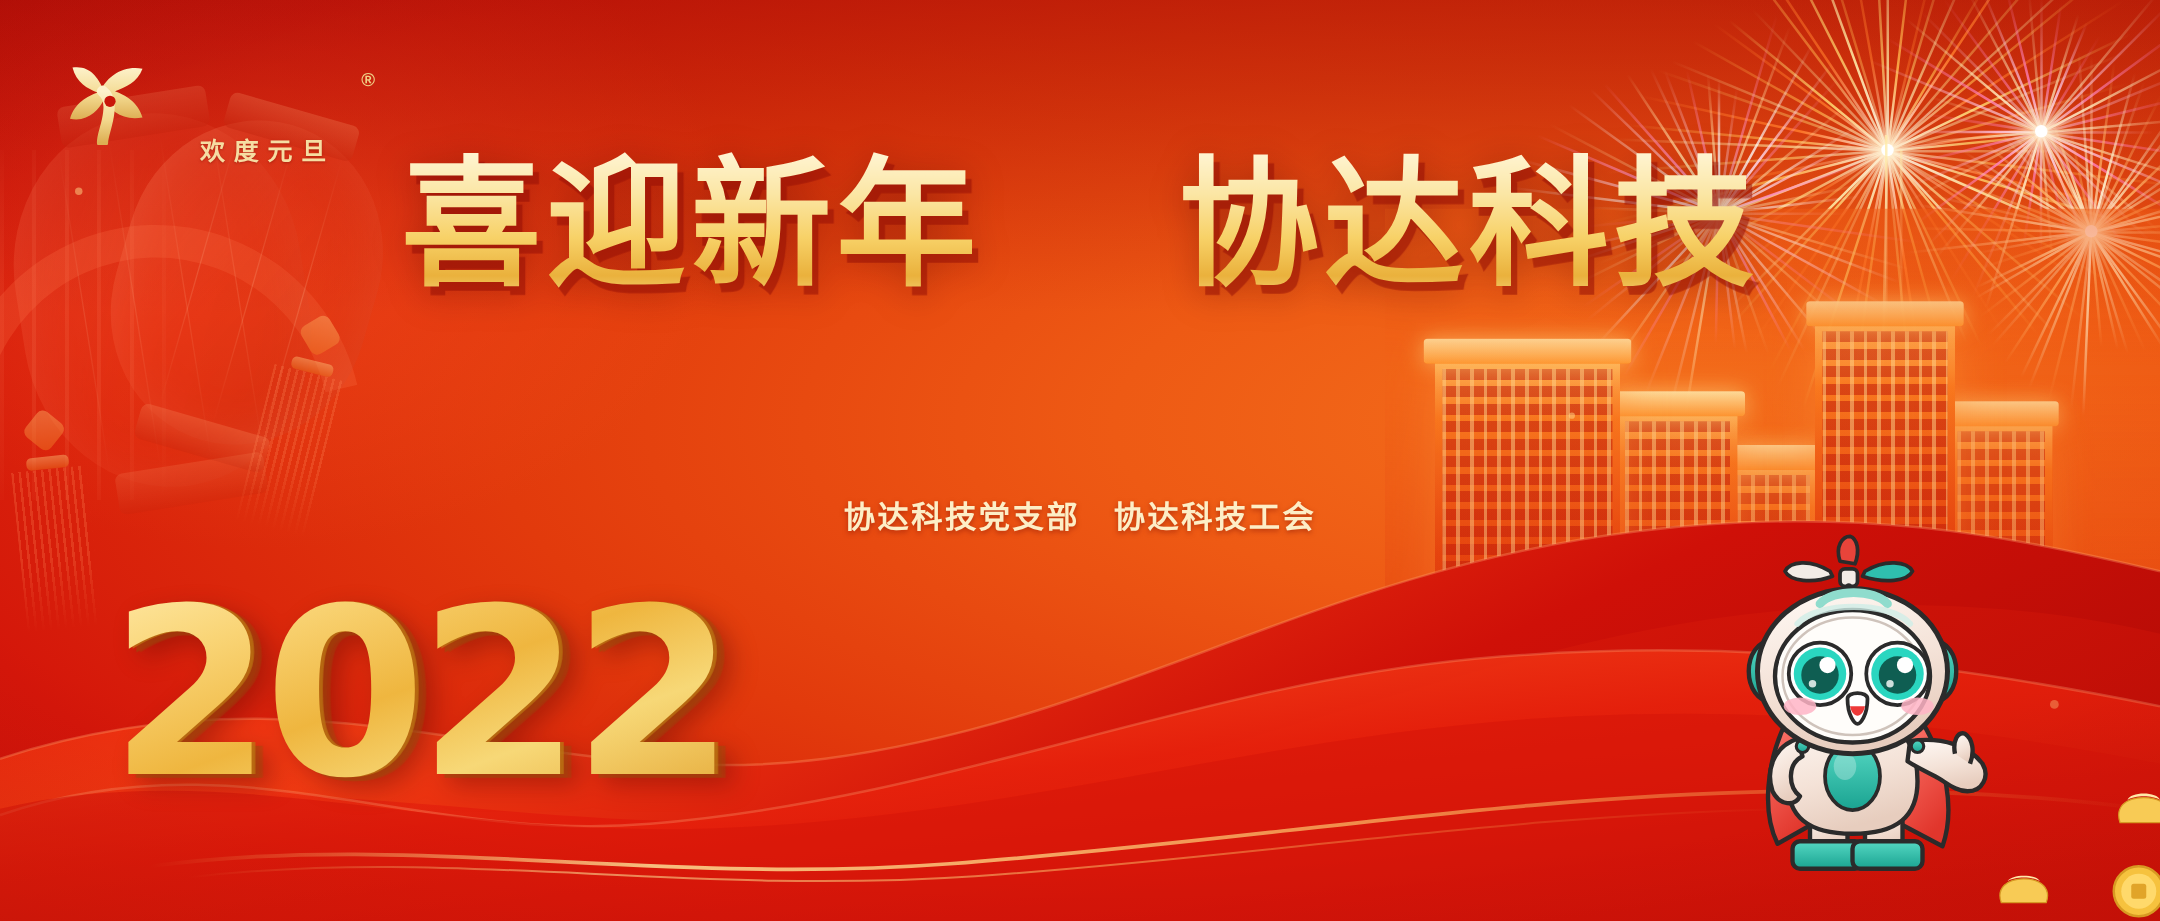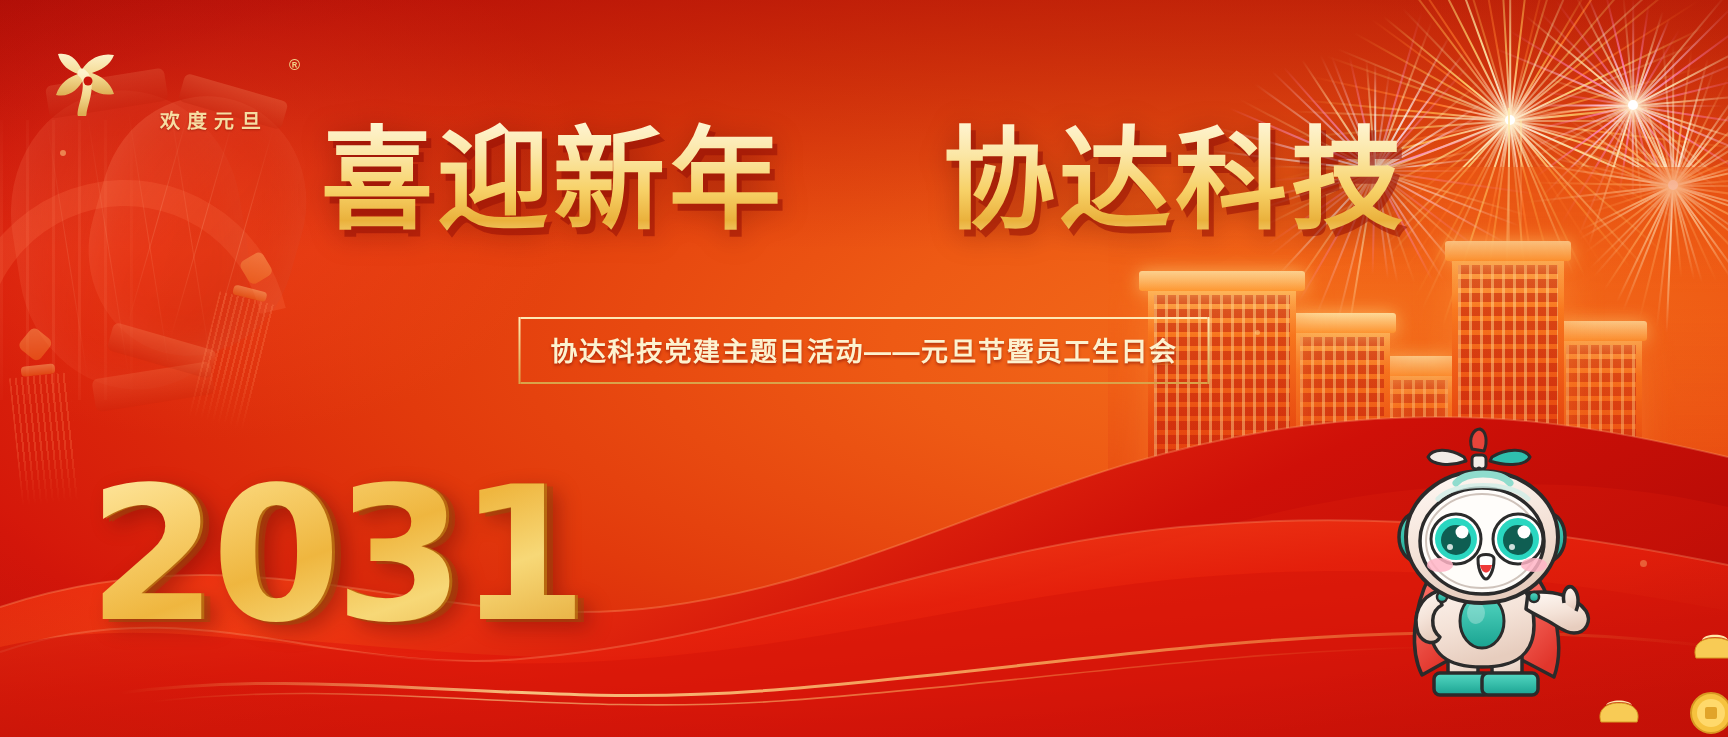--- a/index.html
+++ b/index.html
@@ -586,26 +586,24 @@
     <div class="reg">®</div>
     <div class="cn">欢度元旦</div>
   </div>
 
   <div class="headline">
     <span class="seg">喜迎新年</span>
     <span class="gap"></span>
     <span class="seg">协达科技</span>
   </div>
 
-  <div class="subbox">
-    <span class="txt">协达科技党建主题日活动——元旦节暨员工生日会</span>
-  </div>
-
-
-  <div class="year">2031</div>
+
+  <div class="orgline">协达科技党支部　协达科技工会</div>
+
+  <div class="year">2022</div>
 
   <svg class="mascot" viewBox="0 0 250 312">
     <defs>
       <linearGradient id="skin" x1="0" y1="0" x2="0.3" y2="1">
         <stop offset="0%" stop-color="#fffaf6"></stop>
         <stop offset="60%" stop-color="#f4e2d7"></stop>
         <stop offset="100%" stop-color="#e7cdbe"></stop>
       </linearGradient>
       <linearGradient id="teal" x1="0" y1="0" x2="0" y2="1">
         <stop offset="0%" stop-color="#55d8c3"></stop>

